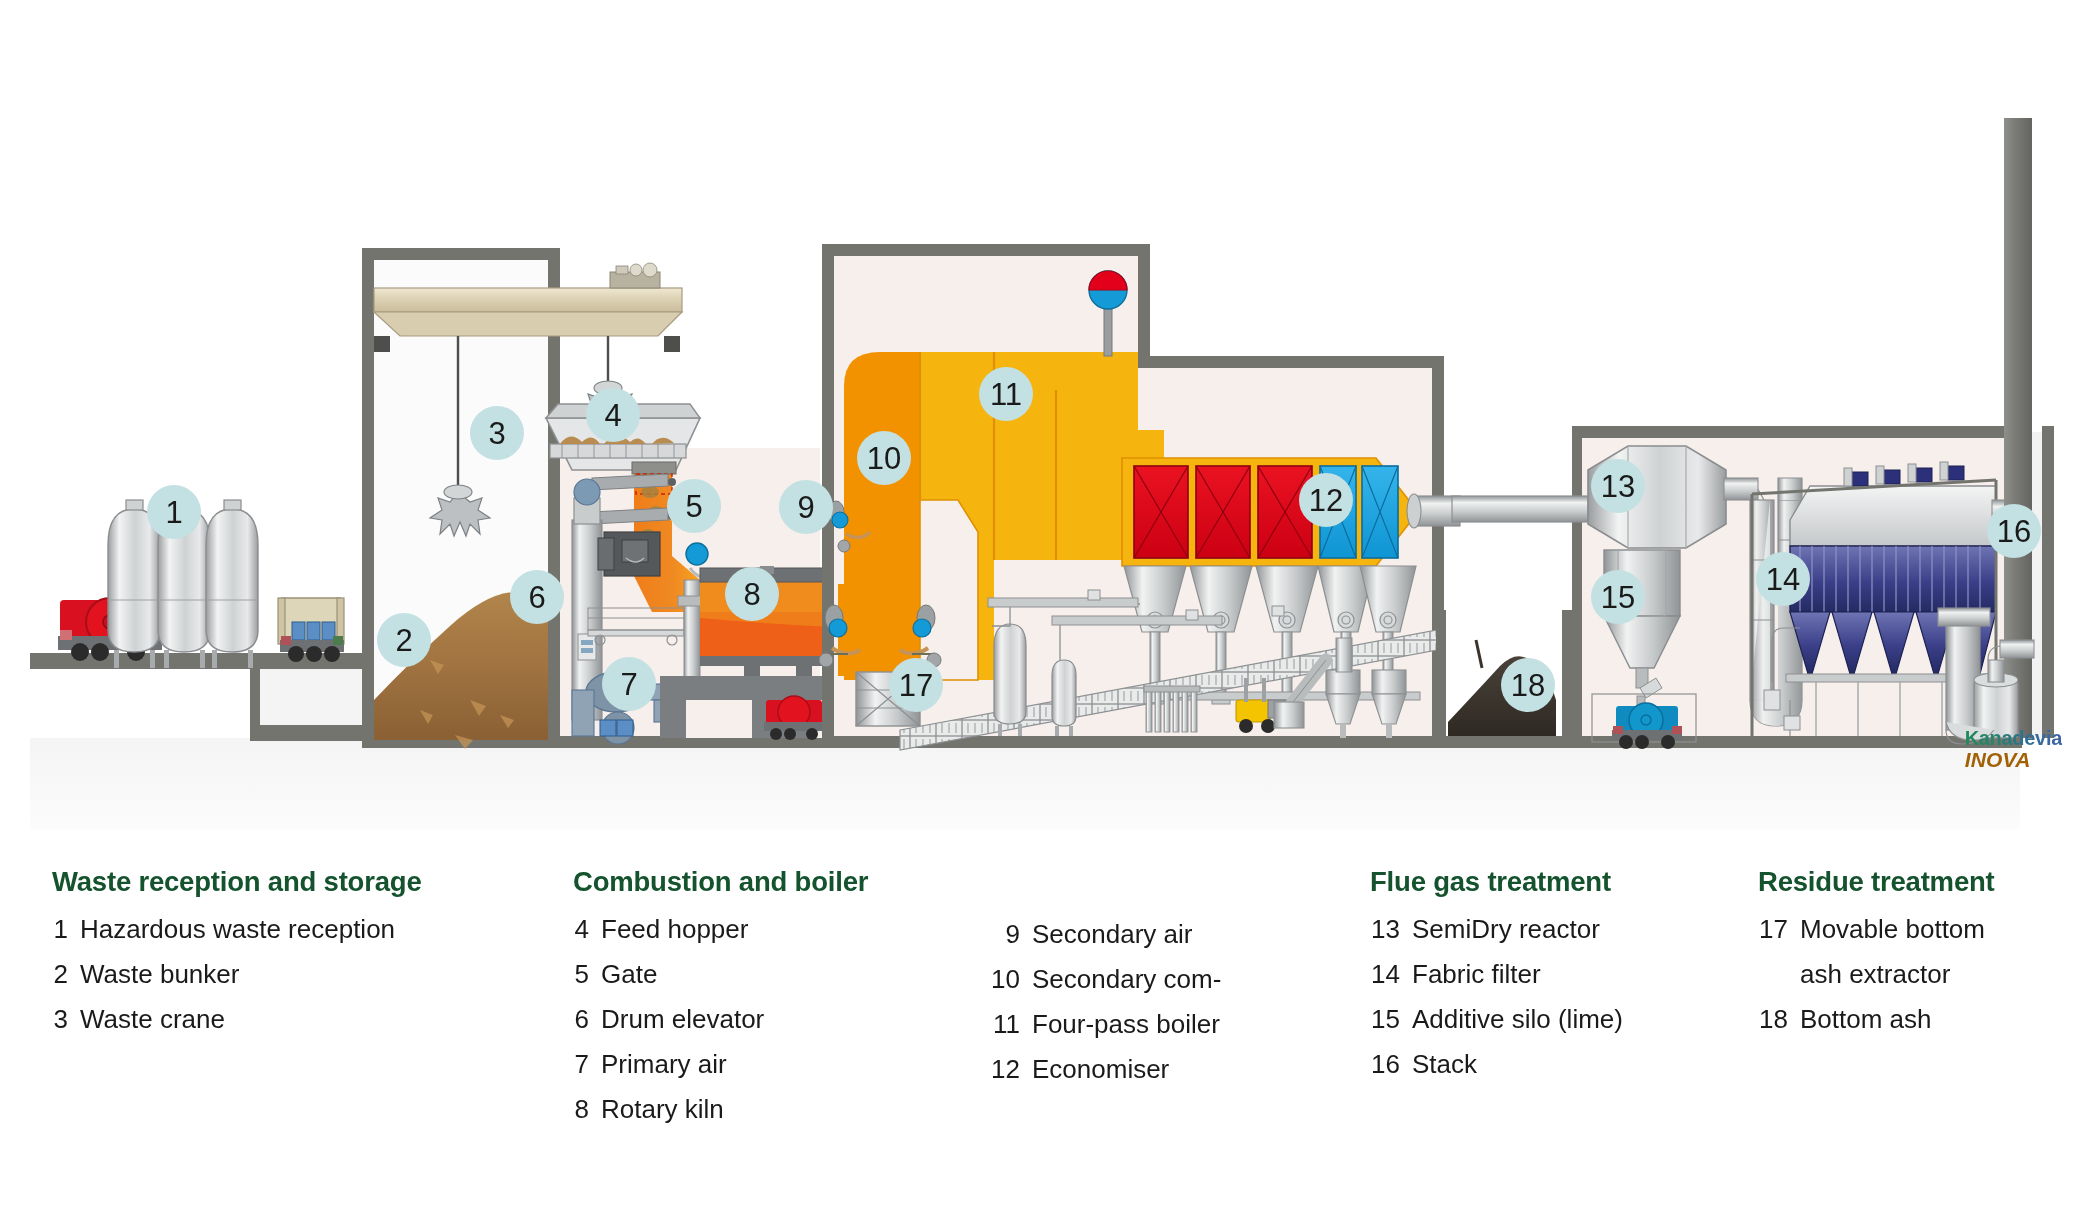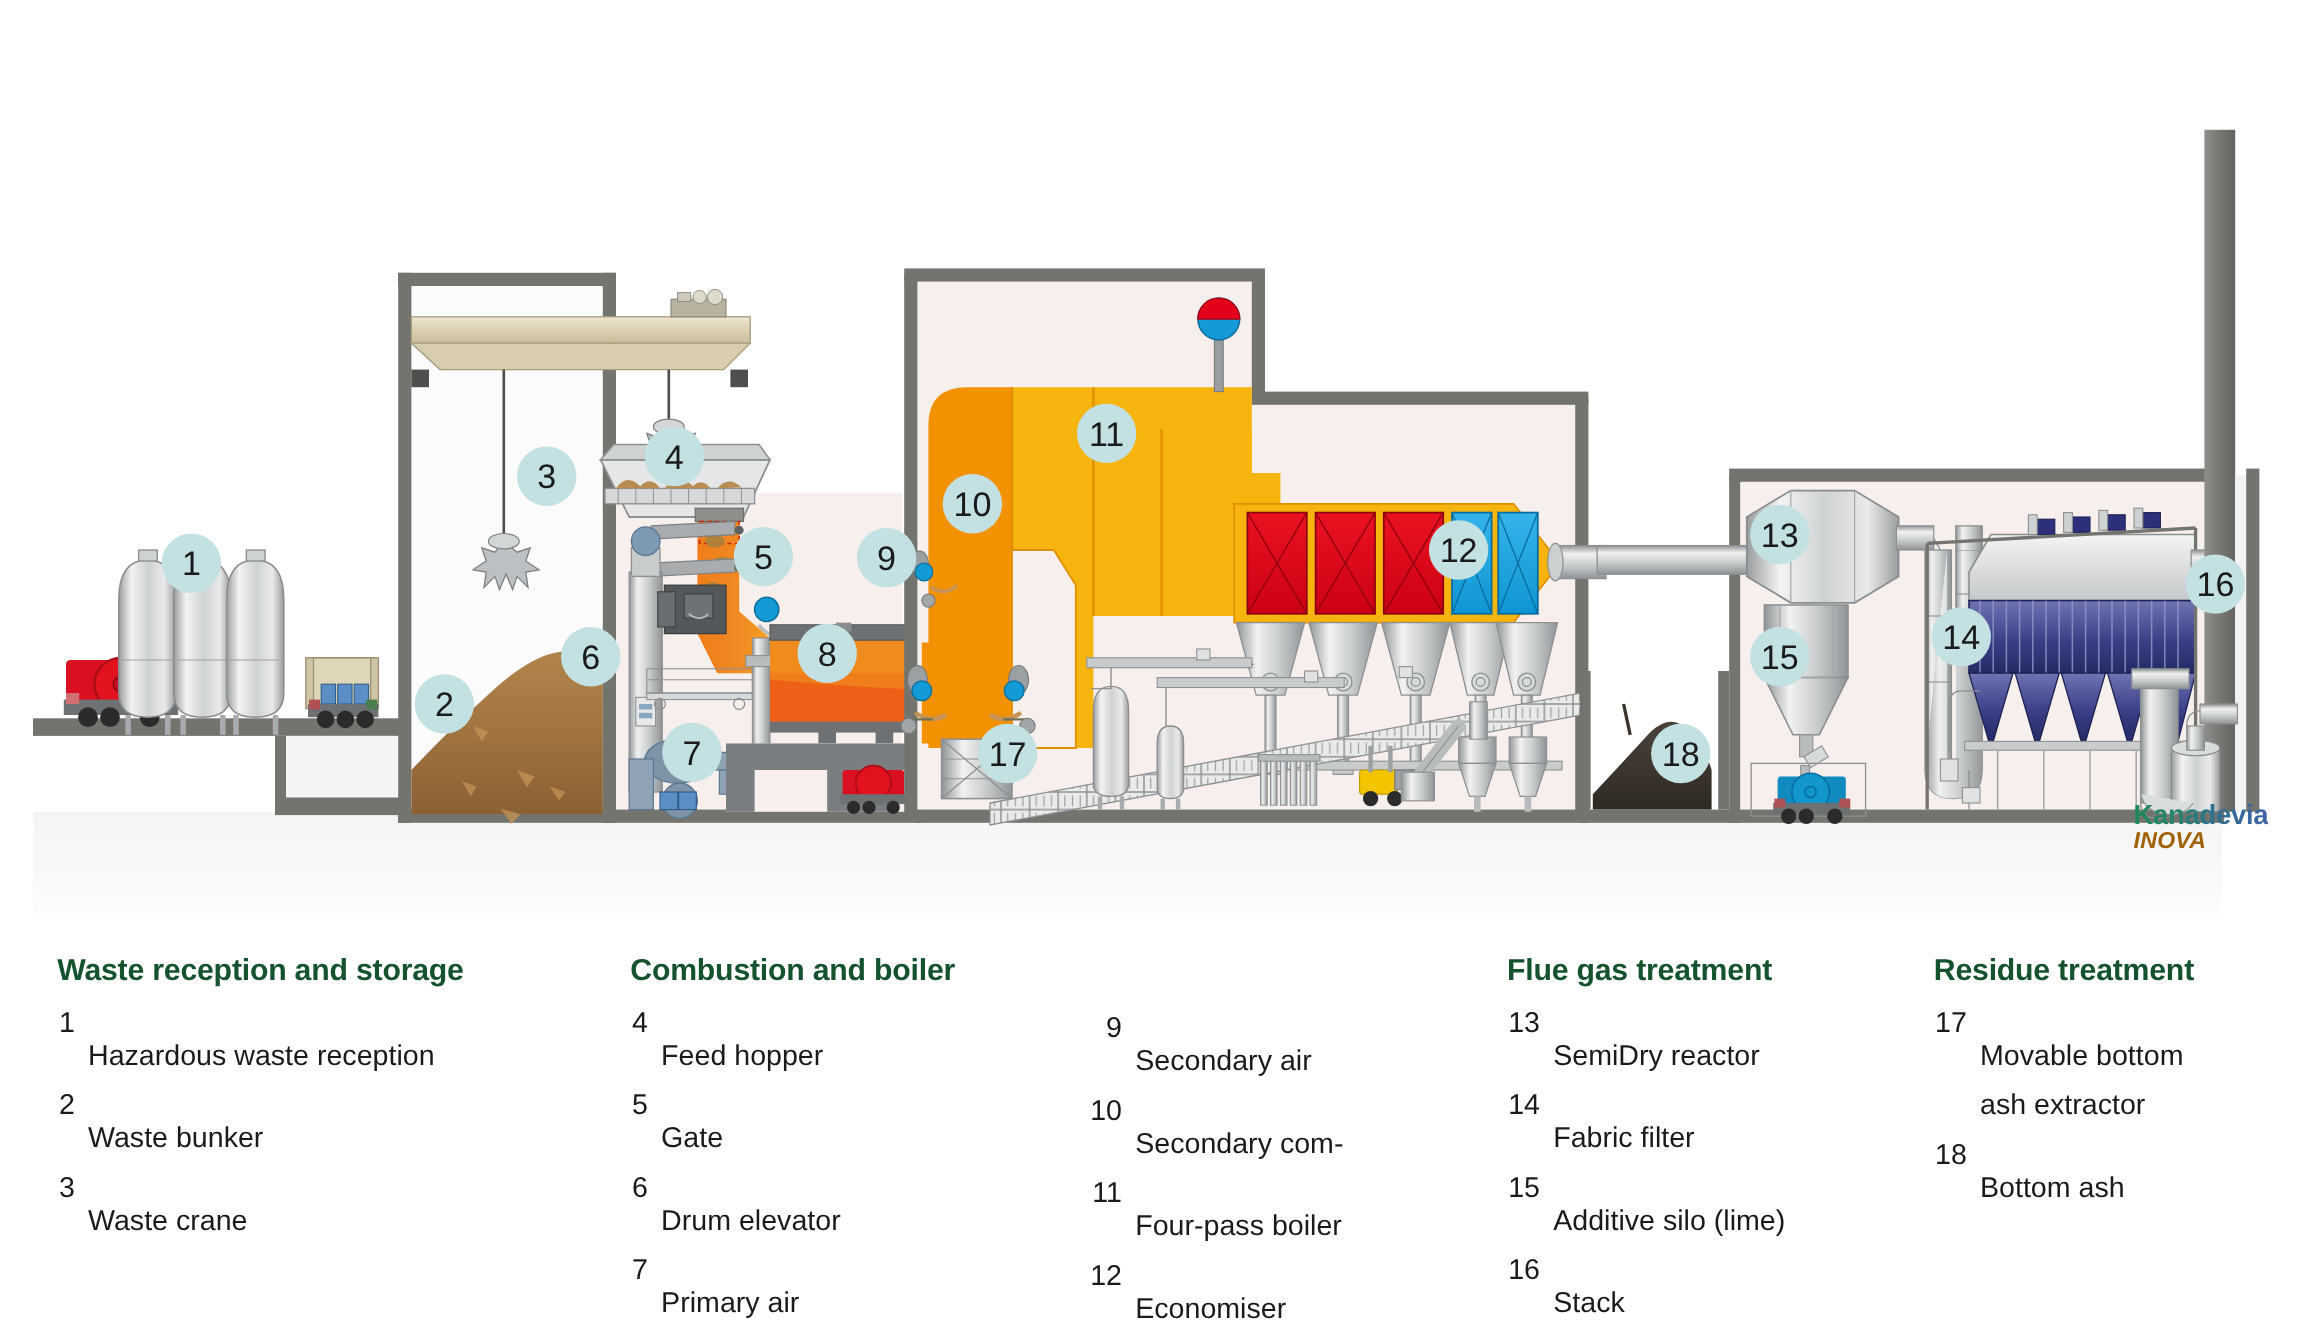--- a/index.html
+++ b/index.html
@@ -48,42 +48,42 @@
     font-size: 26px;
     color: #1a1a1a;
     line-height: 45px;
     white-space: nowrap;
   }
   .legend-num {
     display: inline-block;
     text-align: right;
     flex: 0 0 auto;
   }
-  .legend-label { margin-left: 12px; margin-top: 30px; }
+  .legend-label { margin-left: 12px; }
   .legend-cont { margin-left: 12px; }
 
   
   .col-a .legend-num { width: 16px; }
   .col-b .legend-num { width: 16px; }
   .col-c .legend-num { width: 30px; }
   .col-d .legend-num { width: 30px; }
   .col-e .legend-num { width: 30px; }
   .col-c .legend-cont-pad { width: 30px; display:inline-block; flex:0 0 auto;}
   .col-e .legend-cont-pad { width: 30px; display:inline-block; flex:0 0 auto;}
 
   
   #logo {
     position: absolute;
     right: 38px;
     top: 728px;
     text-align: left;
     line-height: 1.04;
   }
   #logo .logo-top {
-    font-size: 25px;
+    font-size: 20px;
     font-weight: bold;
     background: linear-gradient(90deg, #1f8a5a 0%, #25846a 30%, #2e6f92 62%, #3f63a8 100%);
     -webkit-background-clip: text;
     background-clip: text;
     color: transparent;
     letter-spacing: -0.3px;
   }
   #logo .logo-bot {
     font-size: 21px;
     font-weight: bold;

